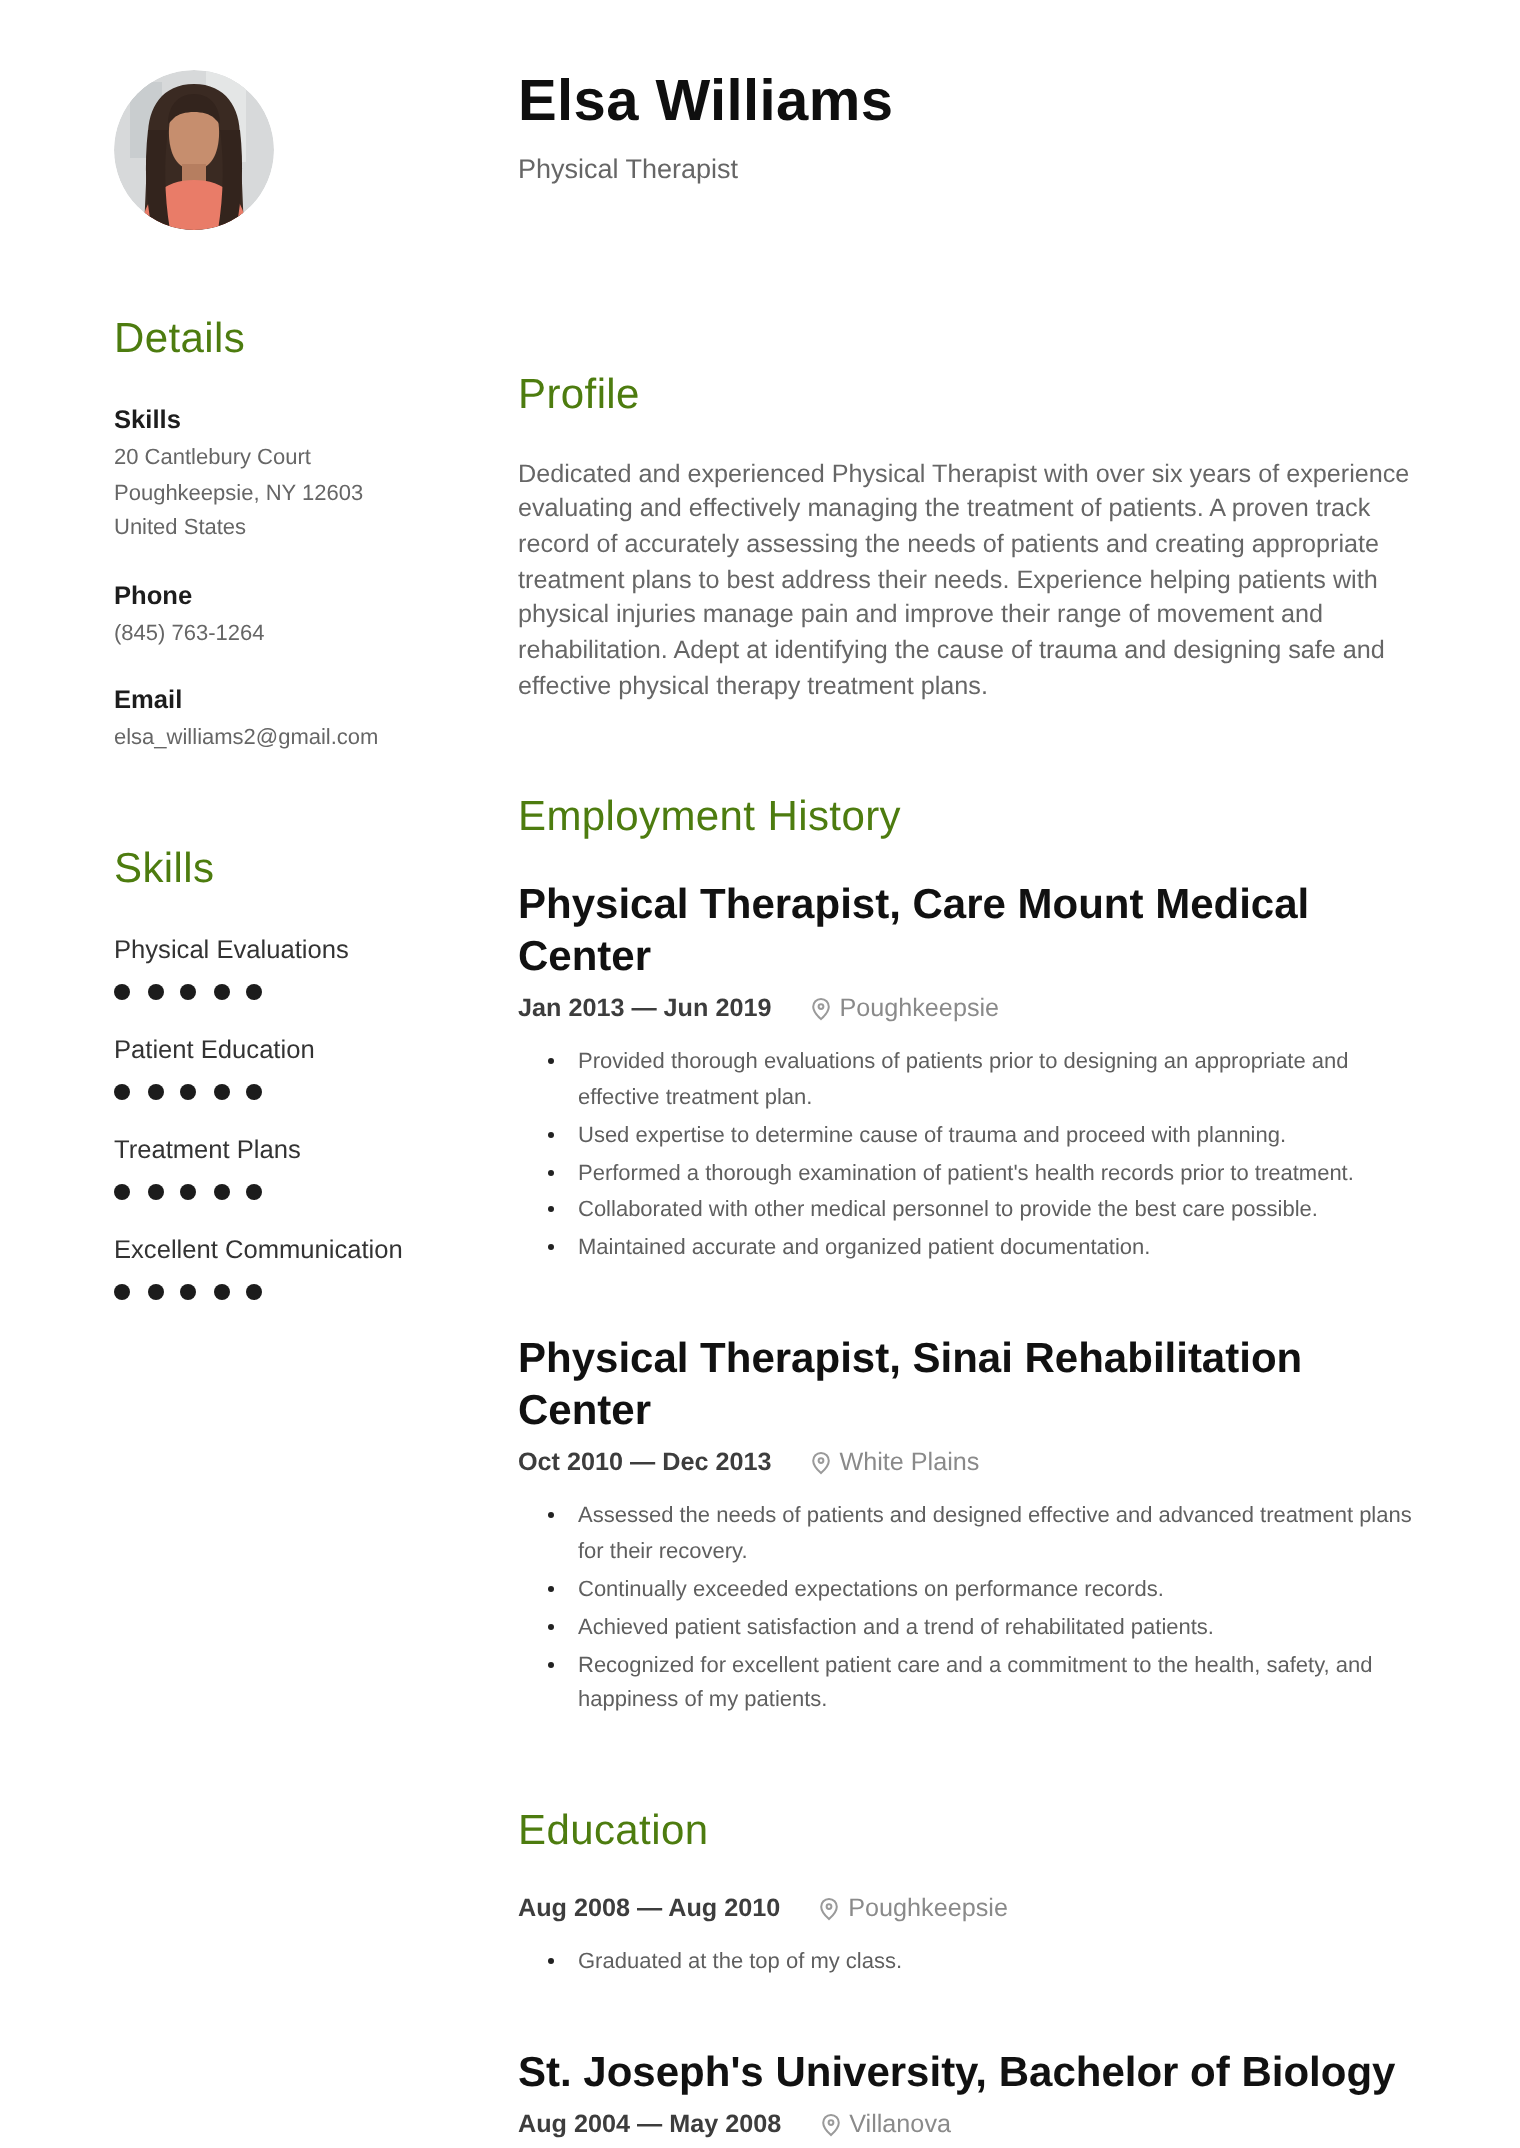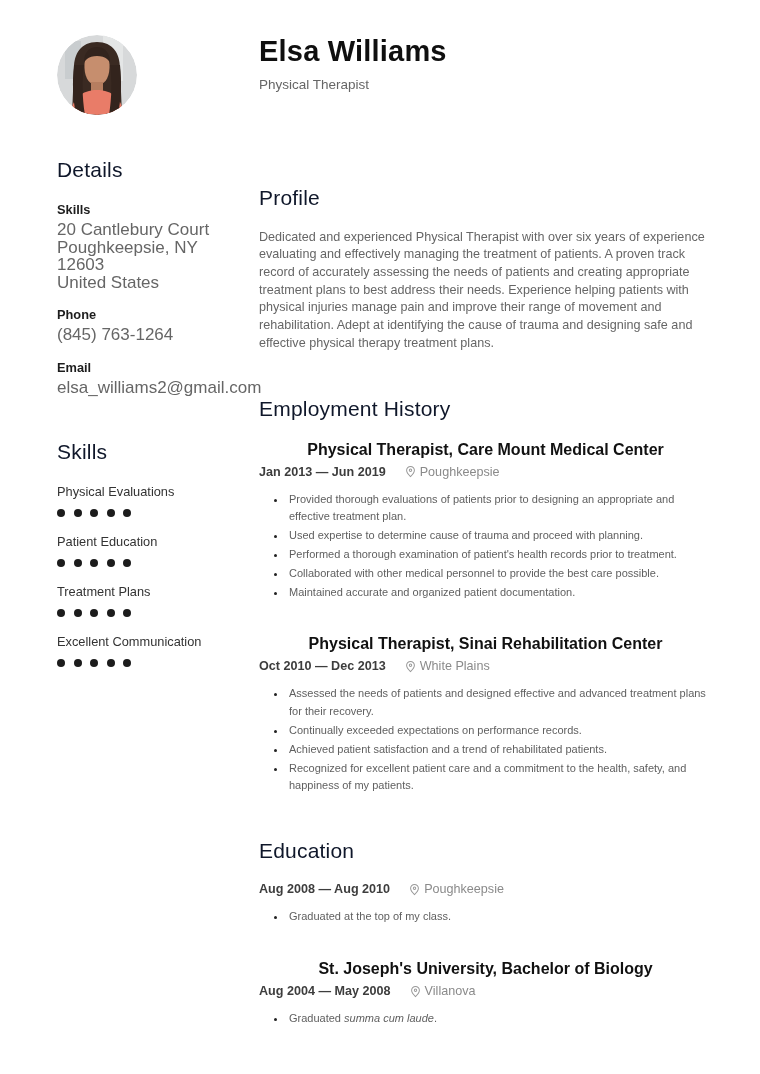--- a/index.html
+++ b/index.html
@@ -10,42 +10,42 @@
     background:#ffffff; display:flex; overflow:hidden;
   }
   
   .left {
     width:259px; flex:0 0 259px;
     padding:35px 24px 0 57px;
   }
   .photo-wrap { width:80px; height:80px; margin-bottom:43px; }
   .photo-wrap svg { display:block; border-radius:50%; }
   h2.section-heading {
-    font-size:21px; font-weight:400; color:#0f172a;
+    font-size:21px; font-weight:400; color:#4d7c0f;
     line-height:1.1; margin-bottom:20px; letter-spacing:0.2px;
   }
   .field { margin-bottom:15px; }
   .field-label { font-size:12.8px; font-weight:700; color:#1d1d1d; line-height:17px; margin-bottom:3px; }
-  .field-value { font-size:17px; color:#666666; line-height:17.5px; }
+  .field-value { font-size:11px; color:#666666; line-height:17.5px; }
   .details-section { margin-bottom:0; }
   .skills-section { margin-top:44px; }
   .skill { margin-bottom:15px; }
   .skill-label { font-size:12.8px; color:#333333; line-height:17px; margin-bottom:8px; }
   .skill-dots { display:flex; align-items:center; height:10px; }
   .dot { width:8px; height:8px; border-radius:50%; background:#1c1c1c; margin-right:8.5px; }
   
   .right { flex:1; padding:35px 48px 0 0; }
   h1.name { font-size:29px; font-weight:600; color:#0f0f0f; line-height:1.15; letter-spacing:0.2px; }
   .subtitle { font-size:13.5px; color:#666666; margin-top:9px; line-height:1.2; }
   section.block { margin-top:44px; }
   section.block.profile { margin-top:92px; }
   .profile-text { font-size:12.6px; color:#666666; line-height:17.7px; }
   .entry { margin-bottom:33px; }
   .entry:last-child { margin-bottom:0; }
-  .entry-title { font-size:16px; font-weight:700; color:#111111; line-height:1.25;text-align:center; }
+  .entry-title { font-size:21px; font-weight:700; color:#111111; line-height:1.25; }
   .entry-meta { margin-top:5px; display:flex; align-items:center; font-size:12.6px; }
   .entry-dates { color:#3d3d3d; font-weight:600; }
   .entry-loc { color:#8a8a8a; display:flex; align-items:center; margin-left:19px; }
   .entry-loc svg { margin-right:4px; display:block; }
   ul.bullets { margin:12px 0 0 0; padding-left:28px; }
   ul.bullets li {
     font-size:11px; color:#5f5f5f; line-height:17.8px;
     padding-left:2px; margin-bottom:1px;
   }
   ul.bullets li::marker { color:#222222; font-size:11px; }

